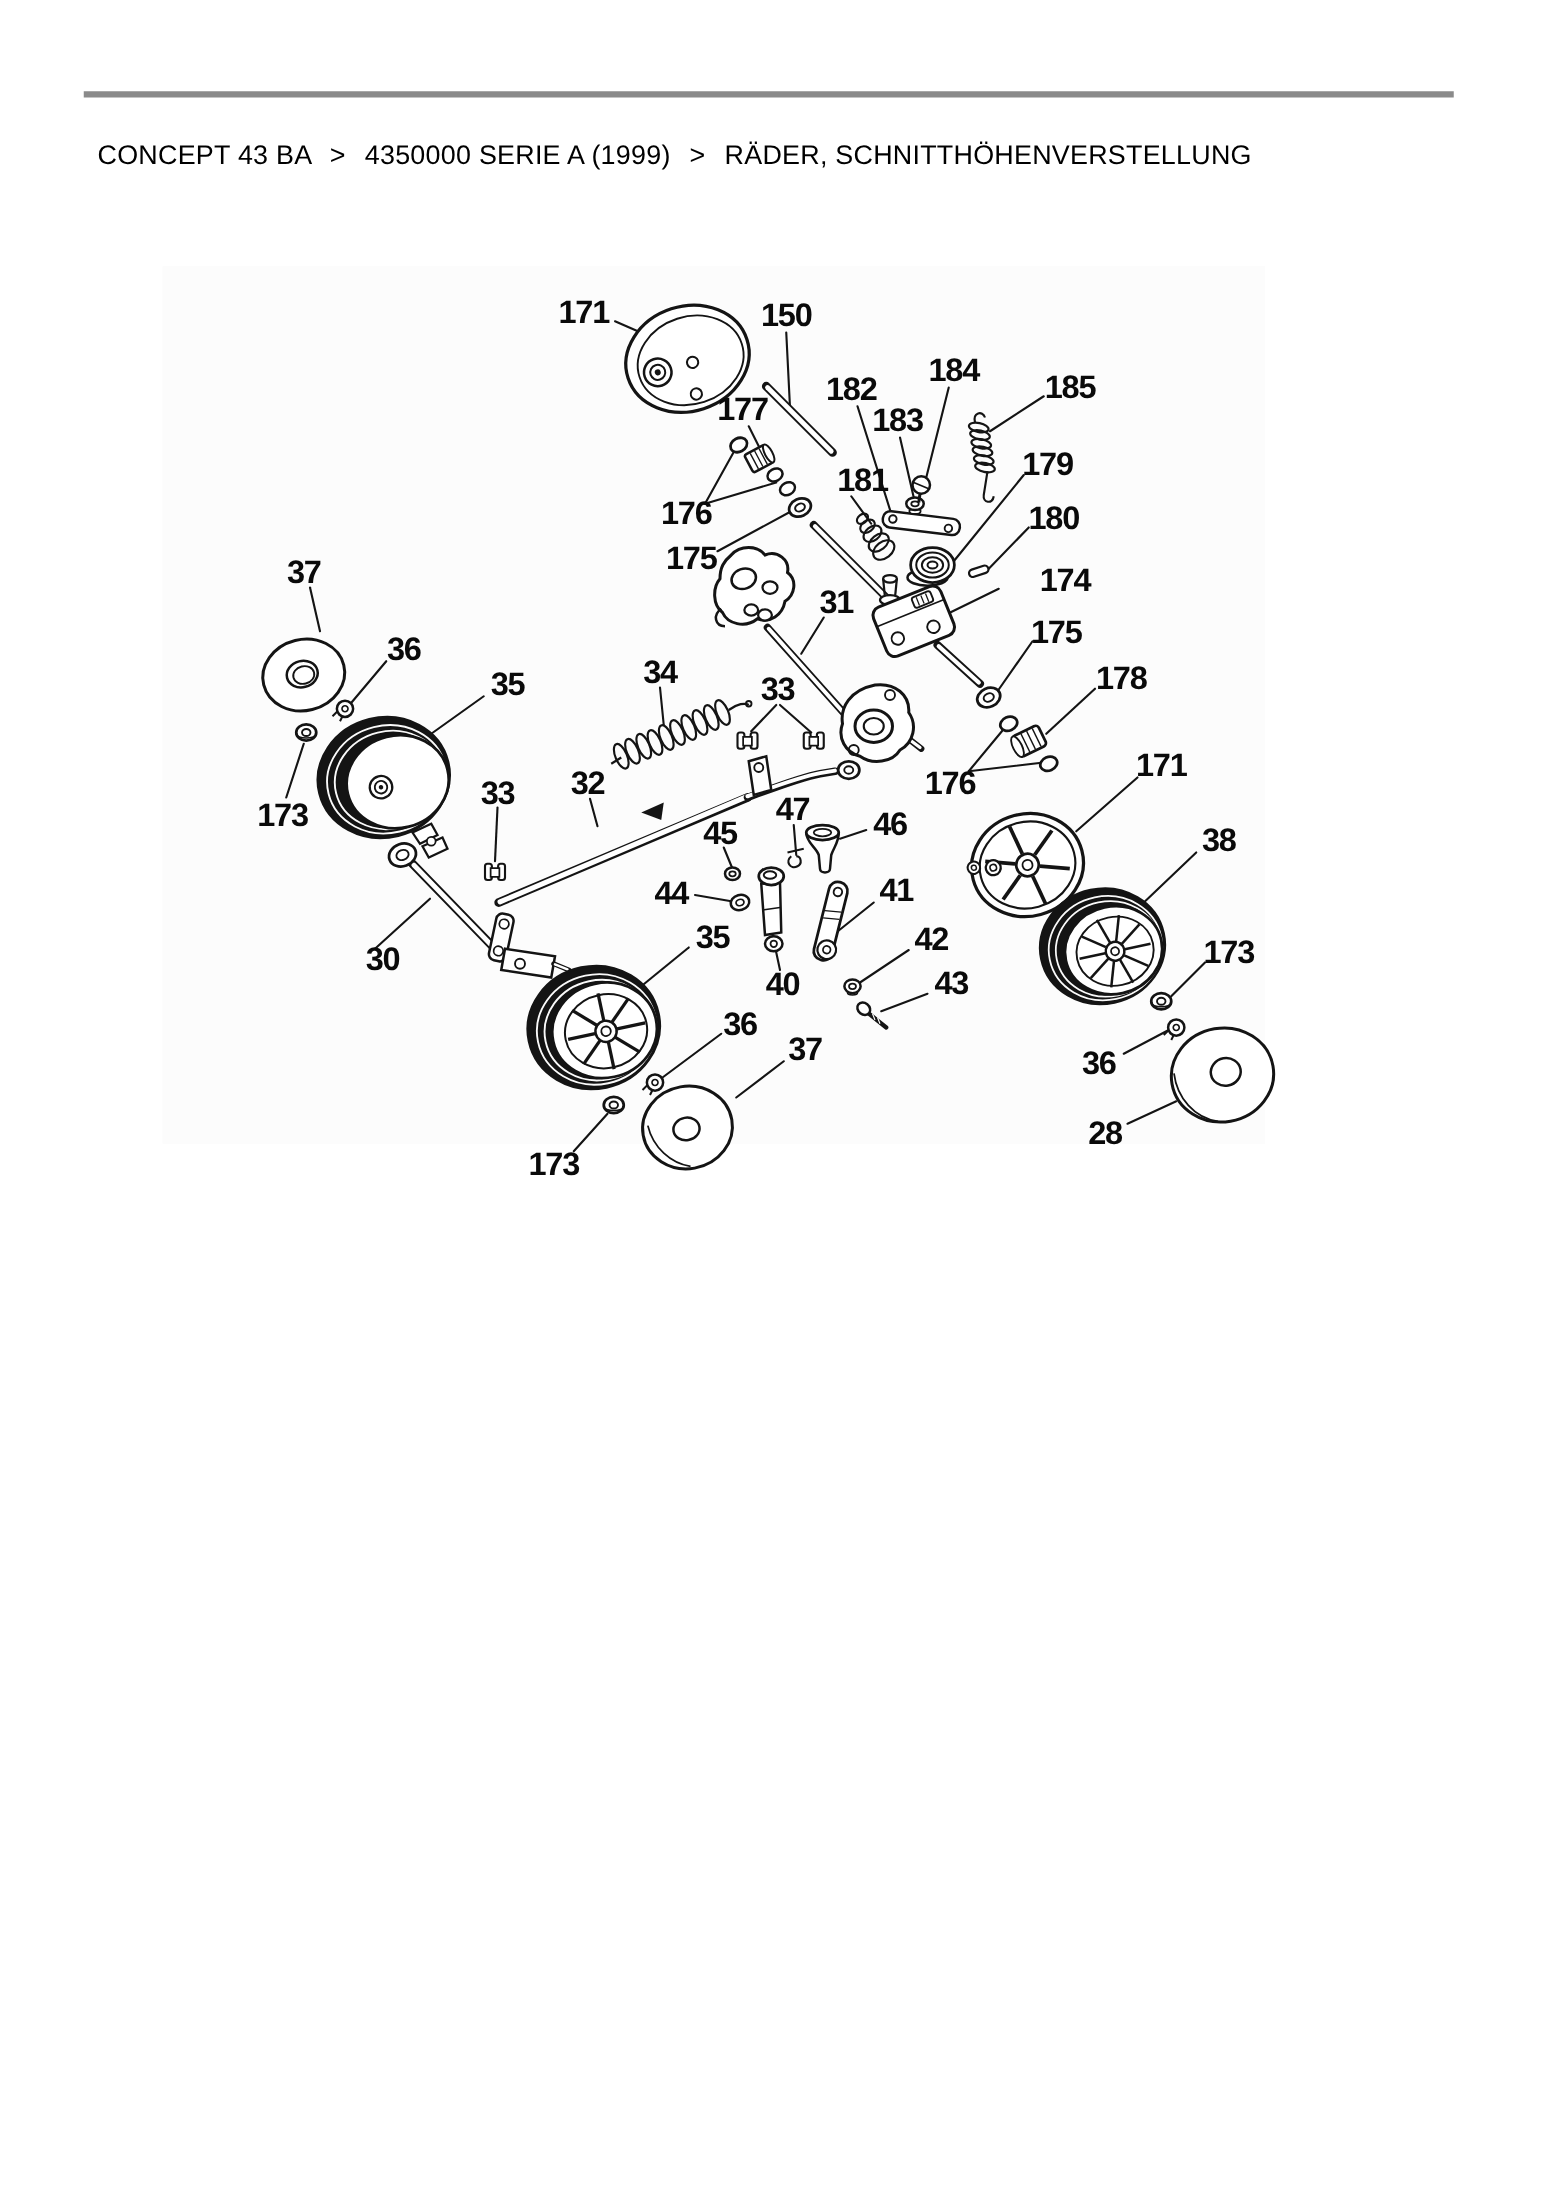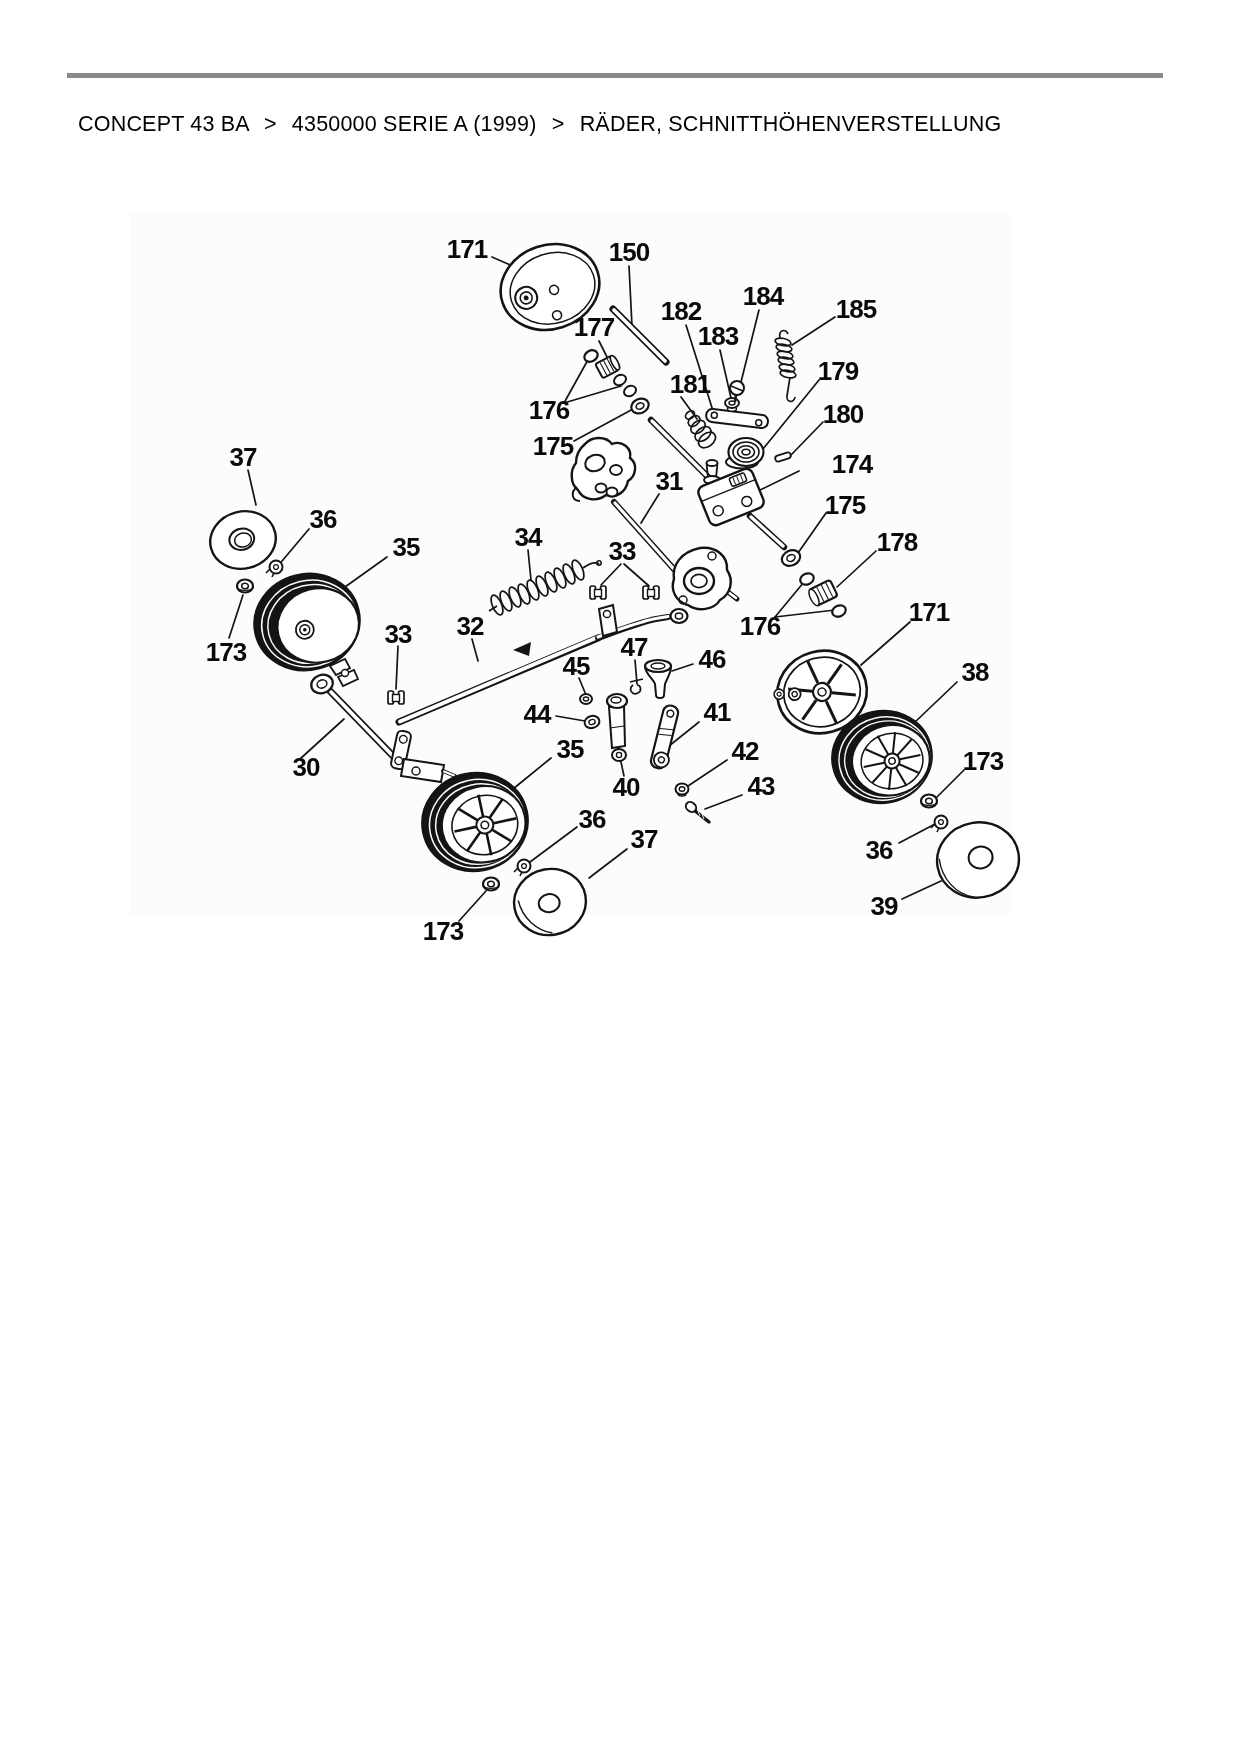--- a/index.html
+++ b/index.html
@@ -452,21 +452,21 @@
     <div class="part-label" style="left: 838px; top: 371px;">179</div>
     <div class="part-label" style="left: 843px; top: 414px;">180</div>
     <div class="part-label" style="left: 820px; top: 464px; margin-left: 32px;">174</div>
     <div class="part-label" style="left: 845px; top: 505px;">175</div>
     <div class="part-label" style="left: 897px; top: 542px;">178</div>
     <div class="part-label" style="left: 760px; top: 626px;">176</div>
     <div class="part-label" style="left: 929px; top: 612px;">171</div>
     <div class="part-label" style="left: 975px; top: 672px;">38</div>
     <div class="part-label" style="left: 983px; top: 761px;">173</div>
     <div class="part-label" style="left: 879px; top: 850px;">36</div>
-    <div class="part-label" style="left: 884px; top: 906px;">39</div>
+    <div class="part-label" style="left: 884px; top: 906px;">28</div>
     <div class="part-label" style="left: 243px; top: 457px;">37</div>
     <div class="part-label" style="left: 323px; top: 519px;">36</div>
     <div class="part-label" style="left: 406px; top: 547px;">35</div>
     <div class="part-label" style="left: 226px; top: 652px;">173</div>
     <div class="part-label" style="left: 398px; top: 634px;">33</div>
     <div class="part-label" style="left: 470px; top: 626px;">32</div>
     <div class="part-label" style="left: 306px; top: 767px;">30</div>
     <div class="part-label" style="left: 528px; top: 537px;">34</div>
     <div class="part-label" style="left: 622px; top: 551px;">33</div>
     <div class="part-label" style="left: 669px; top: 481px;">31</div>

